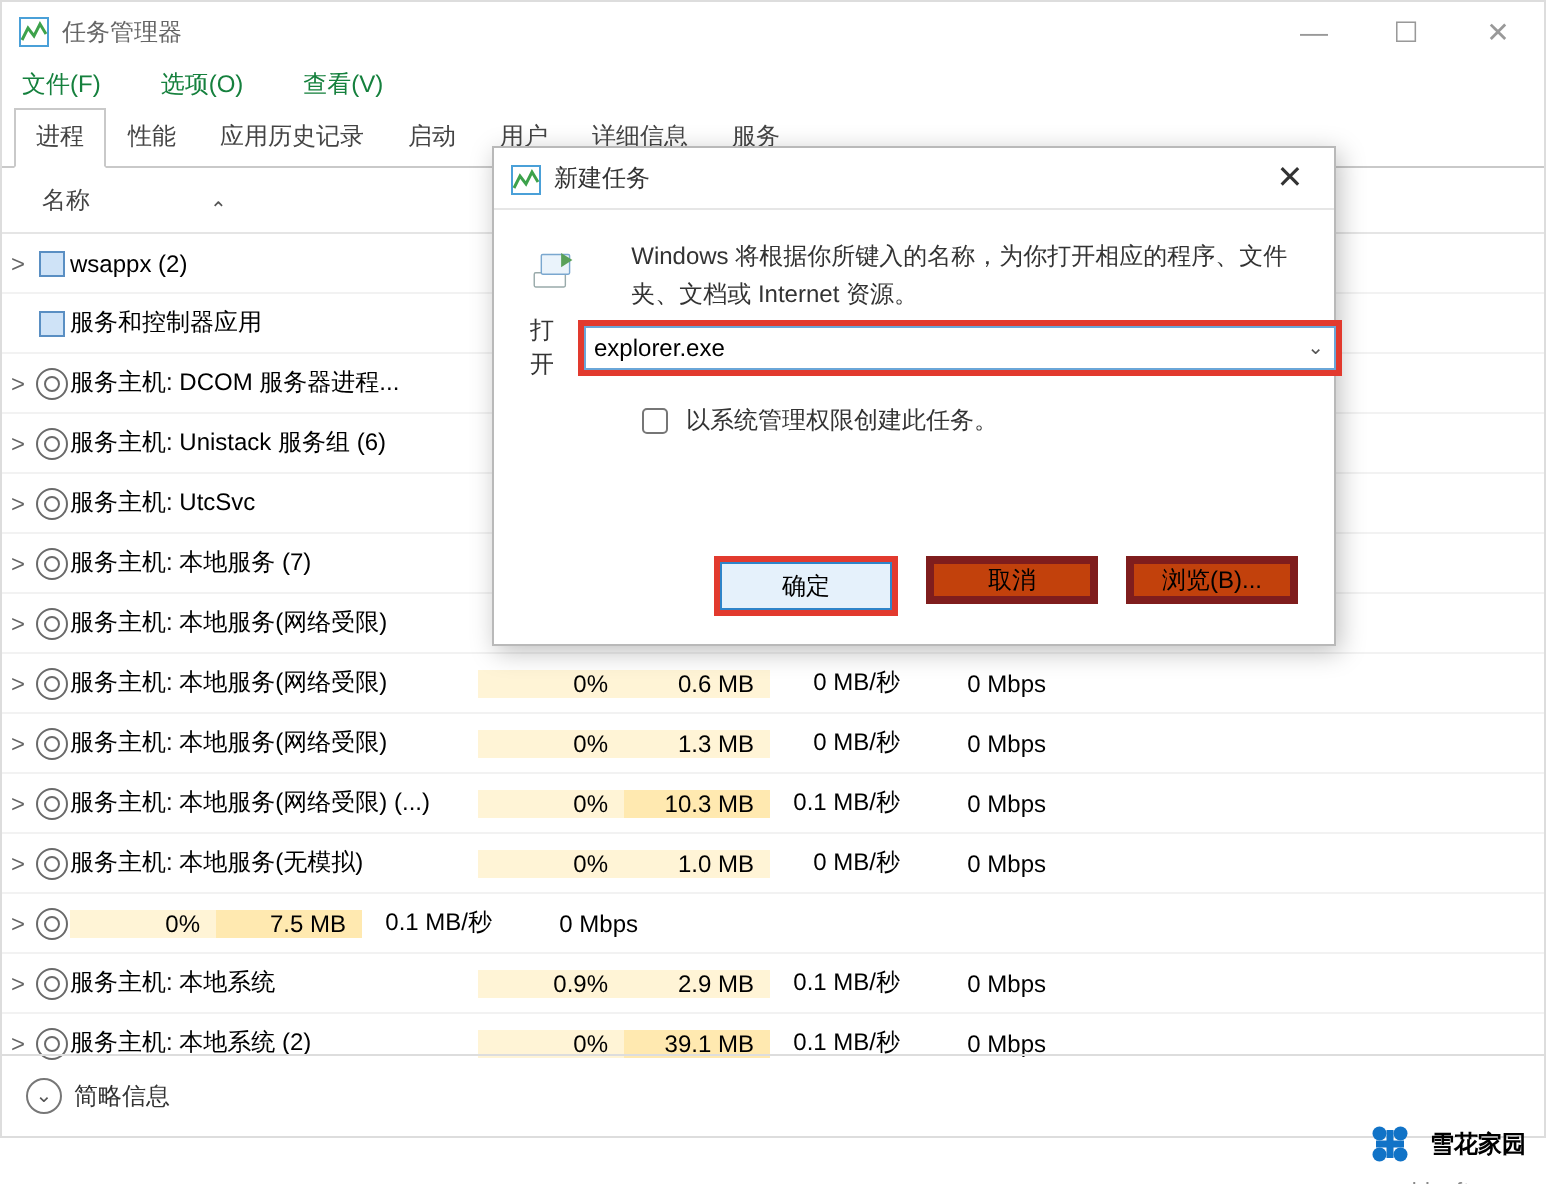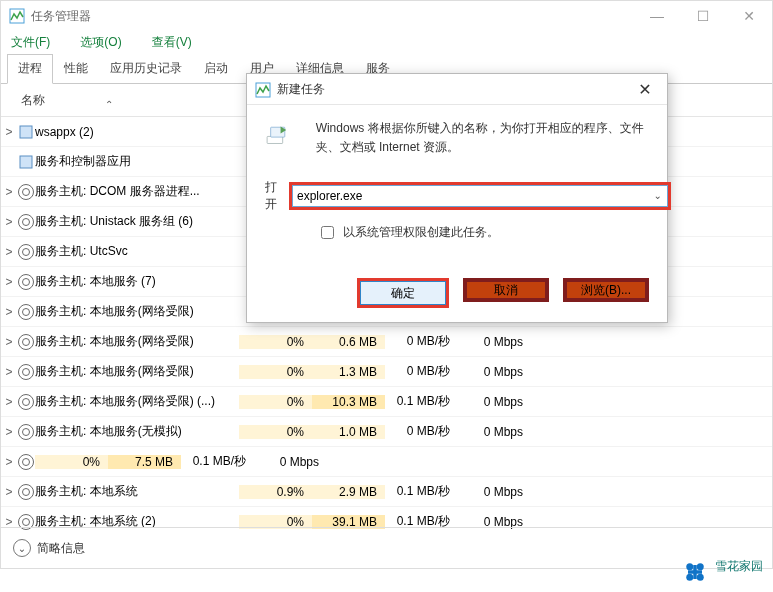--- a/index.html
+++ b/index.html
@@ -31,35 +31,35 @@
 
   .tm-footer{position:absolute;left:0;right:0;bottom:0;height:40px;border-top:1px solid #ddd;display:flex;align-items:center;padding:0 12px;color:#333;gap:6px}
   .circ{width:16px;height:16px;border:1px solid #777;border-radius:50%;display:inline-flex;align-items:center;justify-content:center;font-size:10px;color:#555}
 
   
   .dlg{position:absolute;left:246px;top:73px;width:420px;height:248px;background:#fff;border:1px solid #b9b9b9;box-shadow:2px 3px 12px rgba(0,0,0,.25)}
   .dlg-title{height:30px;display:flex;align-items:center;justify-content:space-between;padding-left:8px;border-bottom:1px solid #e6e6e6}
   .dlg-title-left{display:flex;align-items:flex-end;gap:6px;color:#333}
   .dlg-close{width:44px;height:30px;display:flex;align-items:center;justify-content:center;font-size:16px;color:#333}
   .dlg-body{padding:14px 18px 0 18px}
-  .dlg-desc{display:flex;gap:28px;margin-bottom:22px}
+  .dlg-desc{display:flex;gap:28px;}
   .dlg-desc .txt{color:#333;line-height:1.6}
   .dlg-open-row{display:flex;align-items:center;gap:12px}
   .dlg-open-label{color:#333}
   .combo-wrap{position:relative;border:3px solid #e23a2e;padding:0}
   .combo{width:376px;height:22px;border:1px solid #6aa6d8;padding:1px 18px 1px 4px;font-size:12px;font-family:Liberation Sans, sans-serif;box-sizing:border-box}
   .combo-arrow{position:absolute;right:6px;top:5px;color:#555;font-size:10px;pointer-events:none}
   .dlg-admin{margin:10px 0 0 52px;display:flex;align-items:center;gap:6px;color:#333}
   .dlg-btns{position:absolute;left:0;right:0;bottom:14px;display:flex;justify-content:flex-end;gap:14px;padding-right:18px}
   .btn{min-width:86px;height:24px;border:4px solid #7f1d1d;background:#c2410c;display:inline-flex;align-items:center;justify-content:center;padding:0 8px;font-size:12px}
   .btn.default{border:1px solid #2e84c9;background:#e5f1fb}
   .btn-ok-wrap{border:3px solid #e23a2e;display:inline-block}
 
   
-  .wm{position:absolute;right:6px;bottom:4px;display:flex;align-items:flex-start;gap:6px;color:#0f766e;font-weight:400}
+  .wm{position:absolute;right:6px;bottom:4px;display:flex;align-items:center;gap:6px;color:#000000;font-weight:700}
   .wm-sub{position:absolute;right:8px;bottom:-12px;color:#888;font-size:11px;letter-spacing:.5px}
   .wm-wrap{position:absolute;right:4px;bottom:2px;width:200px;height:46px}
   .wm-logo{width:28px;height:28px}
 
   
   .gear{width:14px;height:14px;border:1.5px solid #6a6a6a;border-radius:50%;position:relative;display:inline-block}
   .gear:before{content:"";position:absolute;inset:3px;border:1.5px solid #6a6a6a;border-radius:50%}
 
   .run-ico{width:32px;height:32px}
 </style>

